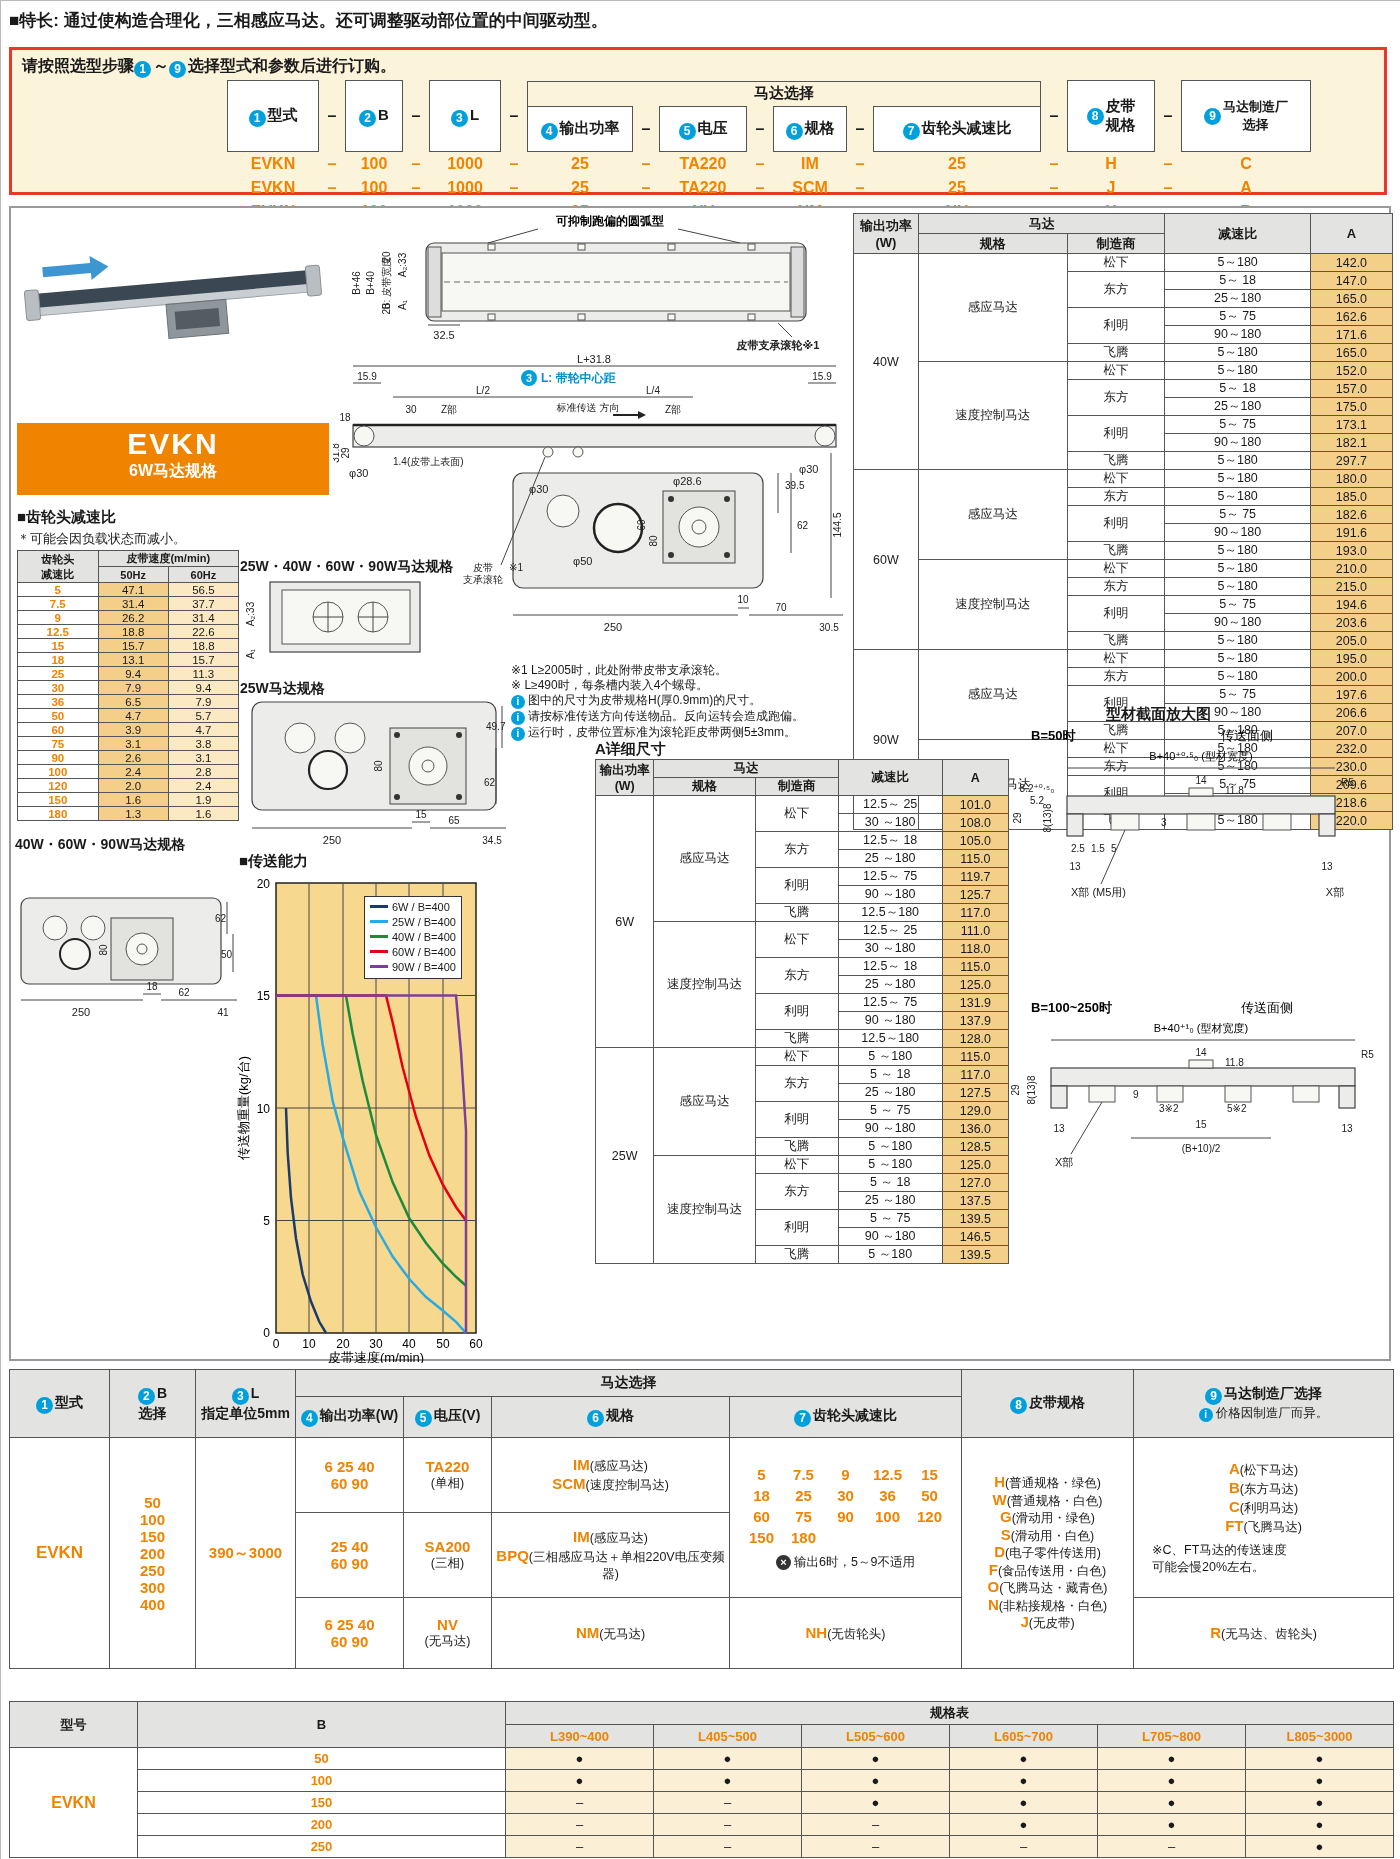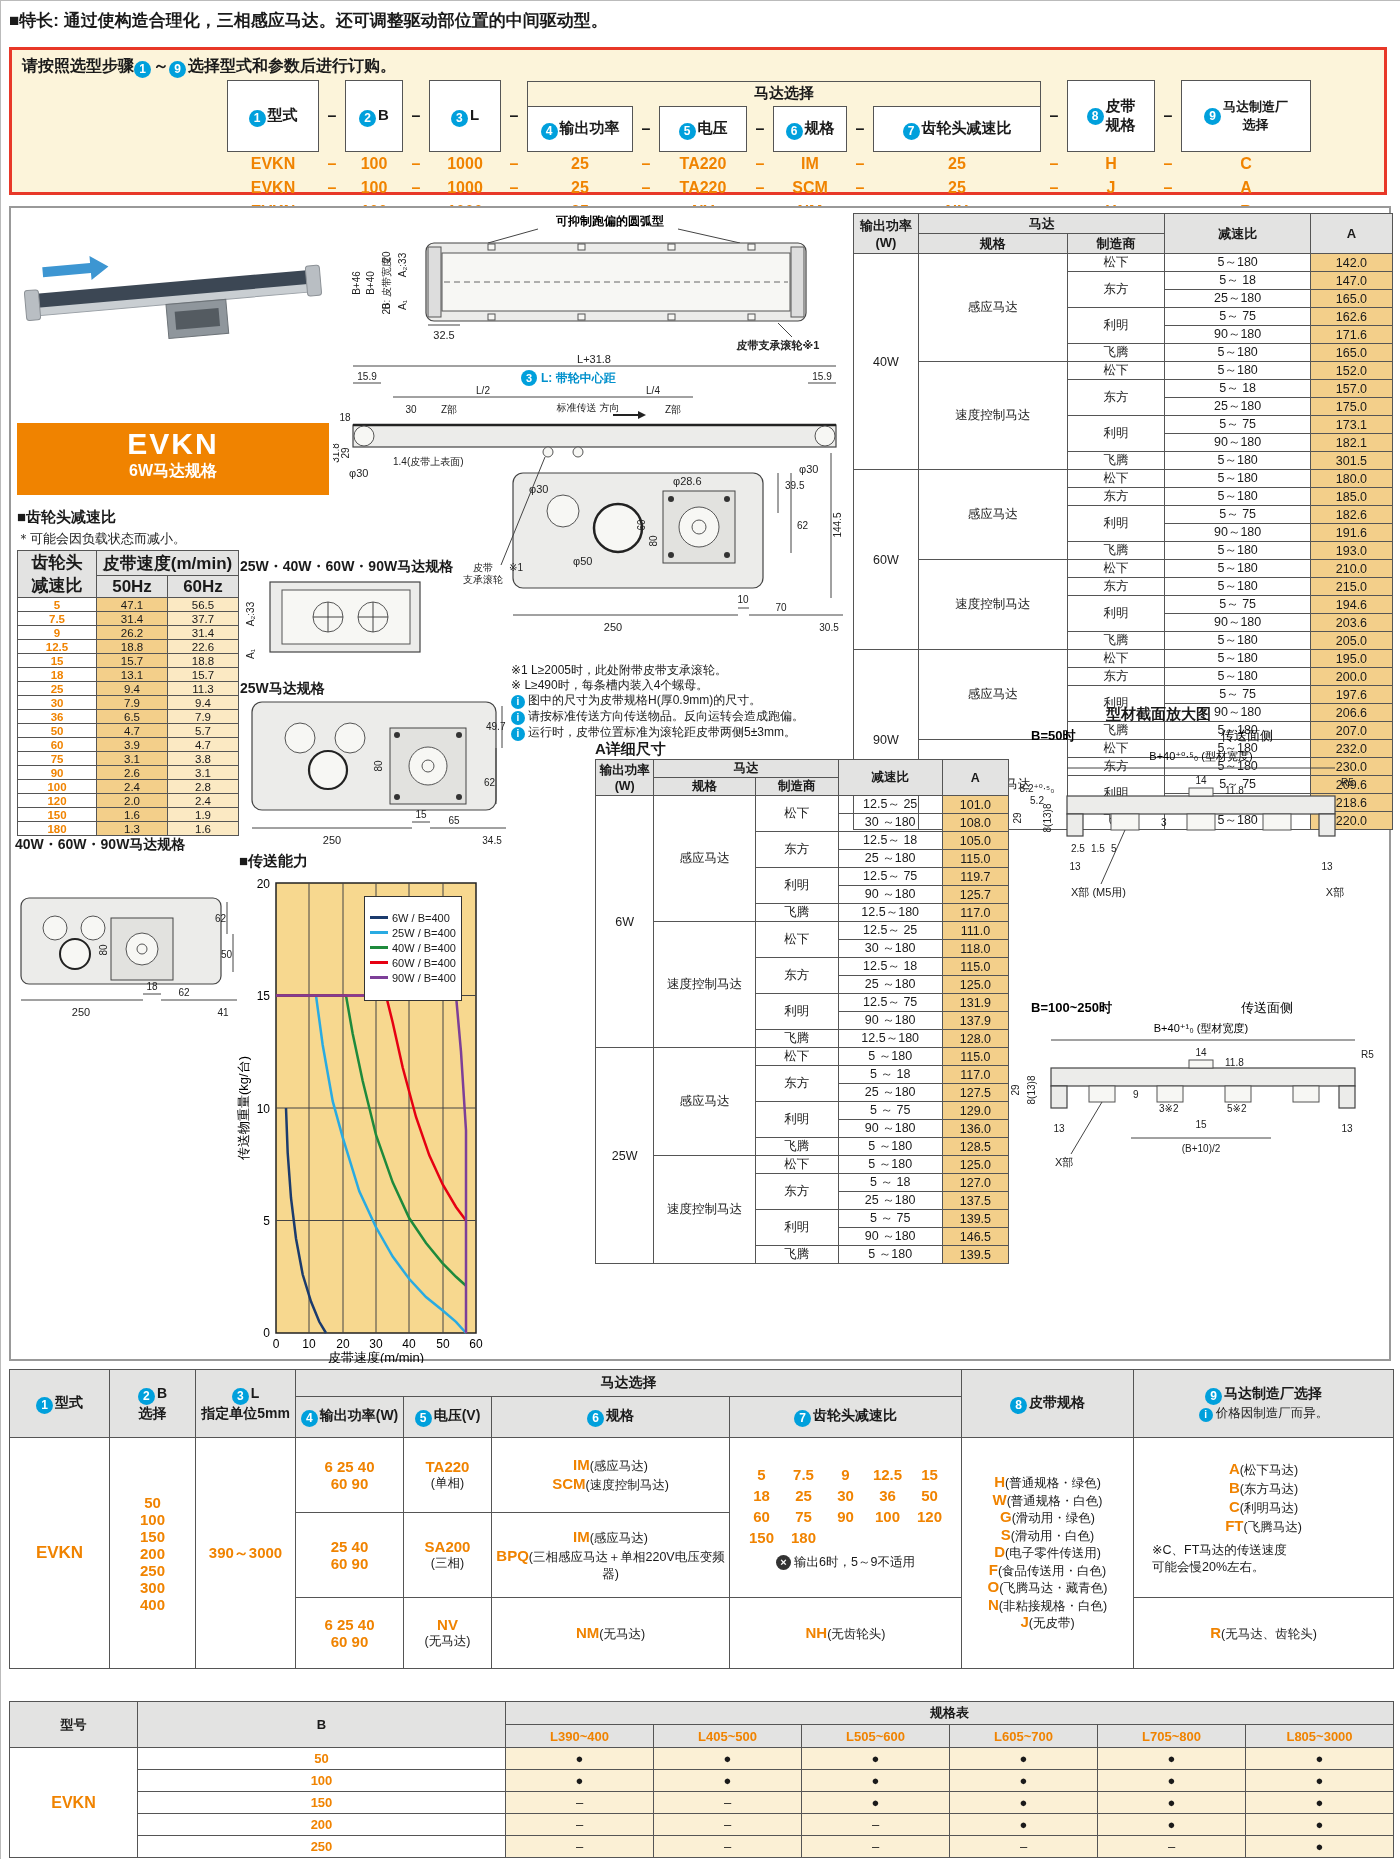--- a/index.html
+++ b/index.html
@@ -32,34 +32,34 @@
   #evkn-label .t2{font-size:16px;font-weight:bold;}
   
   table{border-collapse:collapse;}
   .dt th,.dt td{border:1px solid #555;text-align:center;padding:0 2px;}
   .dt th{background:#e3e3e2;font-weight:bold;}
   .tan{background:#f3cf8a;}
   .tan2{background:#fbe9c3;}
   
   .gt{font-size:11.5px;width:222px;}
   .gt td{height:13px;}
-  .gt th{height:15px;font-size:17px;}
+  .gt th{height:15px;font-size:11px;}
   
   .mt{font-size:12.5px;width:540px;}
   .mt td{height:17px;}
   .mt th{height:19px;font-size:13px;}
   
   .adt{font-size:12.5px;width:414px;}
   .adt td{height:16px;}
   .adt th{height:17px;font-size:12.5px;}
   .sec-title{font-size:15px;font-weight:bold;}
   .note-line{font-size:12px;line-height:15px;}
   
   #chartbox{position:absolute;left:225px;top:660px;width:270px;height:495px;}
-  #legend{position:absolute;left:128px;top:28px;background:#fff;border:1px solid #333;padding:14px 5px;font-size:11px;line-height:15px;white-space:nowrap;}
+  #legend{position:absolute;left:128px;top:28px;background:#fff;border:1px solid #333;padding:3px 5px;font-size:11px;line-height:15px;white-space:nowrap;}
   .sw{display:inline-block;width:18px;height:3px;margin-right:4px;vertical-align:3px;}
   
   .bt{font-size:13px;width:1384px;table-layout:fixed;}
   .bt th{font-size:14px;height:40px;background:#e3e3e2;}
   .bt td{background:#fff;vertical-align:middle;}
   .bt .code{color:#f08300;font-weight:bold;font-size:15px;}
   .bt .desc{color:#1a1a1a;font-weight:normal;font-size:12.5px;}
   .belt-list{text-align:left;padding-left:14px;font-size:12.5px;line-height:16.5px;}
   .gearnums{display:flex;flex-wrap:wrap;width:210px;margin:0 auto;}
   .gearnums span{width:42px;text-align:center;color:#f08300;font-weight:bold;font-size:15px;line-height:21px;}
@@ -471,21 +471,21 @@
             <td>5～ 75</td>
             <td class="tan">173.1</td>
           </tr>
       <tr>
             <td>90～180</td>
             <td class="tan">182.1</td>
           </tr>
       <tr>
             <td>飞腾</td>
             <td>5～180</td>
-            <td class="tan">301.5</td>
+            <td class="tan">297.7</td>
           </tr>
       <tr>
             <td rowspan="10">60W</td>
             <td rowspan="5">感应马达</td>
             <td>松下</td>
             <td>5～180</td>
             <td class="tan">180.0</td>
           </tr>
       <tr>
             <td>东方</td>

